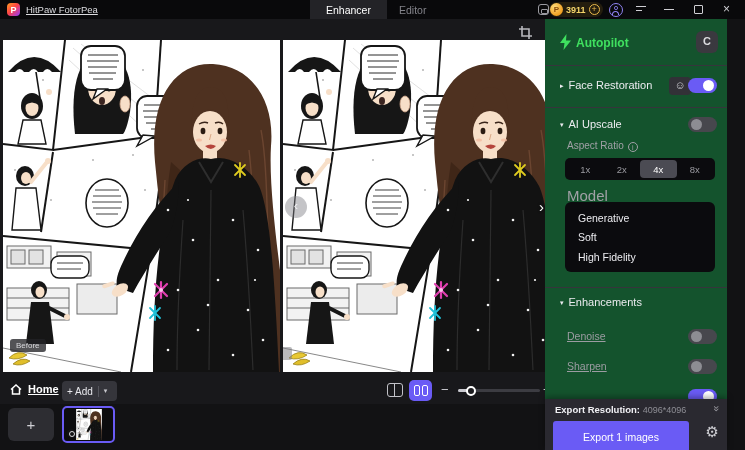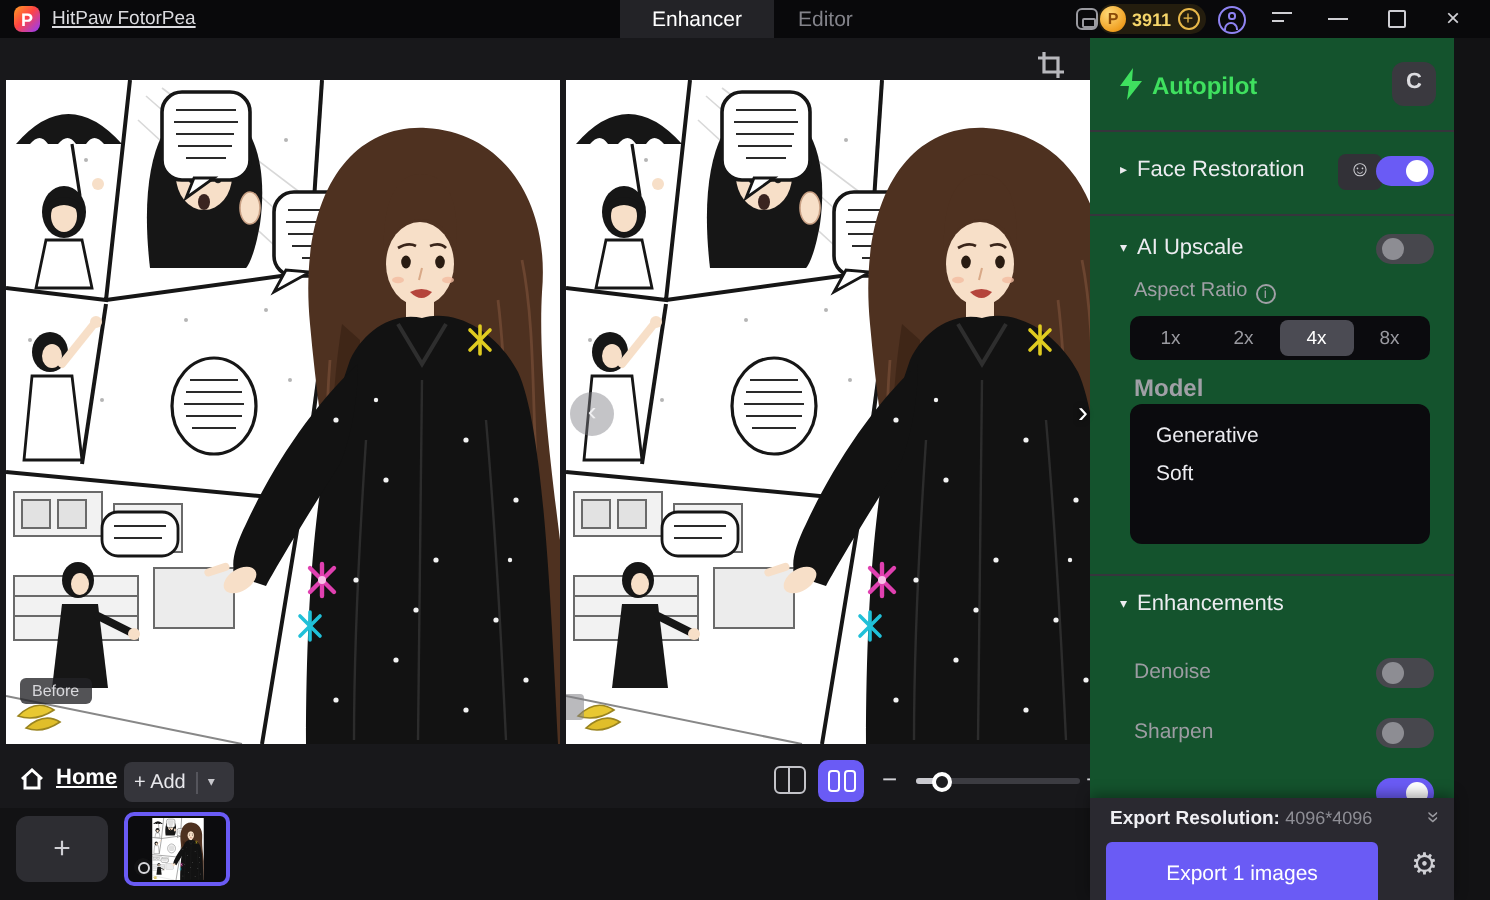--- a/index.html
+++ b/index.html
@@ -109,28 +109,28 @@
   .upscale-row { top:97px; height:20px; }
   .upscale-label { position:absolute; left:15px; top:2px; }
   .aspect-label { top:121px; left:22px; position:absolute; font-size:10px; color:#a0a0a6; }
   .info-ic { display:inline-block; width:10px; height:10px; border:1px solid #a0a0a6; border-radius:50%;
              font-size:7px; line-height:9px; text-align:center; margin-left:4px; vertical-align:-1px; font-style:normal; }
   .segments { position:absolute; top:139px; left:20px; width:150px; height:22px; background:#0b0b0e; border-radius:5px;
               display:flex; align-items:center; padding:2px; }
   .seg { flex:1; height:18px; border-radius:4px; font-size:9.5px; color:#9a9aa0;
          display:flex; align-items:center; justify-content:center; }
   .seg.sel { background:#4b4b53; color:#fff; }
-  .model-label { position:absolute; top:168px; left:22px; font-size:12px; color:#a0a0a6;font-weight:bold; }
+  .model-label { position:absolute; top:168px; left:22px; font-size:15px; color:#a0a0a6; }
   .model-box { position:absolute; top:183px; left:20px; width:150px; height:70px; background:#0b0b0e; border-radius:6px;
                padding:6px 0; }
   .model-item { height:19.5px; padding-left:13px; font-size:10.5px; color:#ececf0; display:flex; align-items:center; }
   .enh-head { top:277px; height:16px; }
   .enh-head span.lbl { position:absolute; left:15px; top:0; }
   .enh-row { height:16px; }
-  .enh-label { position:absolute; left:22px; top:1px; font-size:10.5px; color:#9c9ca2; }
+  .enh-label { position:absolute; left:22px; top:1px; font-size:10.5px; color:#9c9ca2;text-decoration:underline; }
   .enh-denoise { top:310px; }
   .enh-sharpen { top:340px; }
   .enh-clipped { top:368px; height:12px; overflow:hidden; }
   .panel-footer { position:absolute; top:380px; left:0; width:182px; height:51px; background:#2a2930;
                   box-shadow:0 -2px 6px rgba(0,0,0,.35); z-index:3; }
   .res-row { position:absolute; top:5px; left:10px; font-size:9.5px; font-weight:bold; color:#f0f0f4; }
   .res-val { font-weight:normal; font-size:9px; color:#8e8e95; }
   .res-chevrons { position:absolute; top:3px; right:8px; color:#9a9aa0; font-size:11px;
                   transform:rotate(90deg); letter-spacing:-1px; }
   .export-btn { position:absolute; top:22px; left:8px; width:136px; height:32px; border-radius:3px; background:#6a5bf5;
@@ -439,20 +439,21 @@
       <div class="seg">1x</div>
       <div class="seg">2x</div>
       <div class="seg sel">4x</div>
       <div class="seg">8x</div>
     </div>
 
     <div class="model-label">Model</div>
     <div class="model-box">
       <div class="model-item">Generative</div>
       <div class="model-item">Soft</div>
+      <div class="model-item">High Fidelity</div>
     </div>
 
     <div class="divider" style="top:268px"></div>
 
     <div class="p-row enh-head">
       <span class="lbl section-head"><i class="caret" style="font-style:normal">▾</i><span>Enhancements</span></span>
     </div>
 
     <div class="p-row enh-row enh-denoise">
       <span class="enh-label">Denoise</span>

